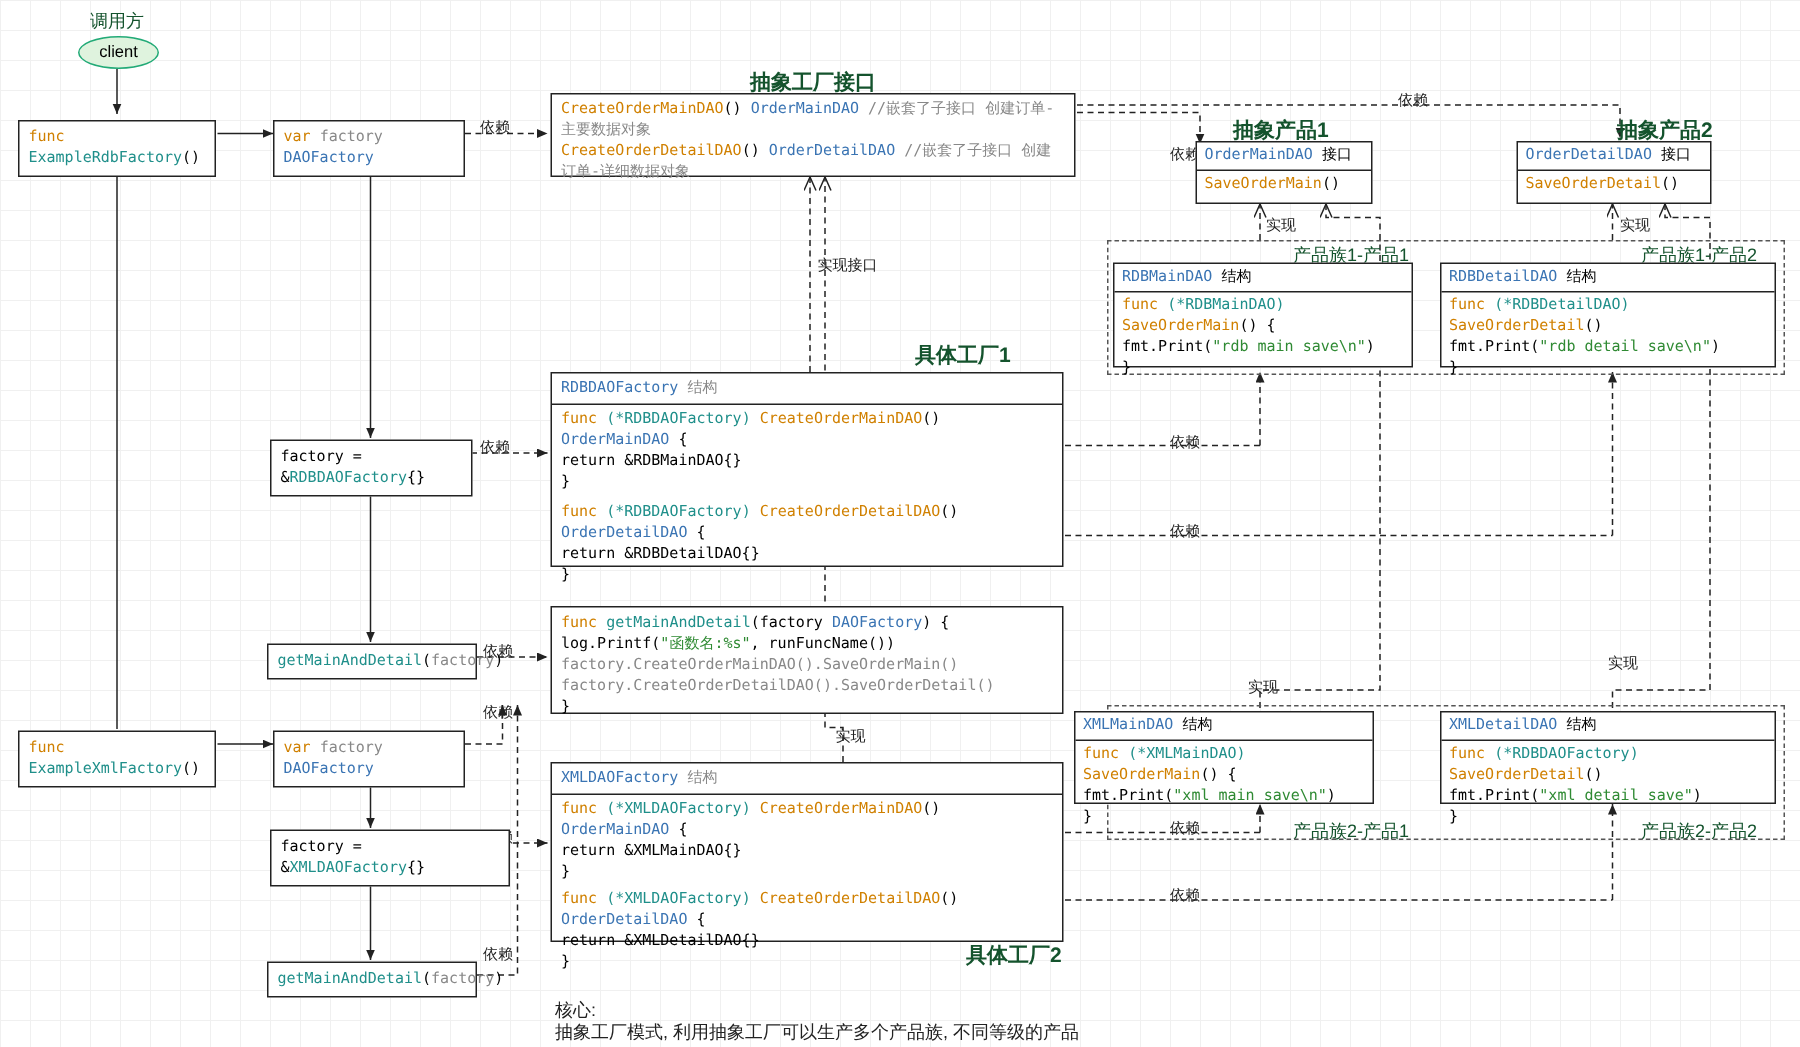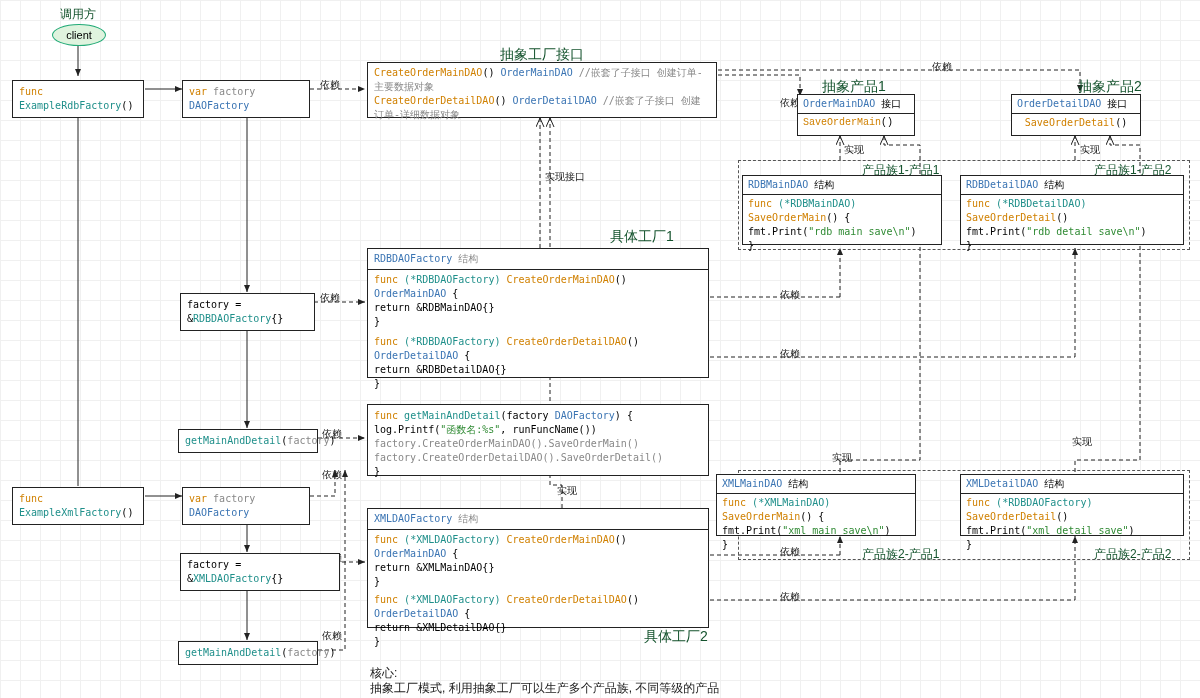--- a/index.html
+++ b/index.html
@@ -32,21 +32,21 @@
   }
   .label {
     position: absolute;
     font-size: 12px;
     color: #14532d;
     background: transparent;
     white-space: nowrap;
   }
   .label-big {
     font-size: 14px;
-    font-weight: 400;
+    font-weight: 700;
   }
   .small-label {
     position: absolute;
     font-size: 10px;
     color: #222;
     white-space: nowrap;
   }
   .ellipse {
     position: absolute;
     border: 1px solid #2a7;
@@ -209,26 +209,26 @@
 
 <div class="node" style="left:367px;top:62px;width:350px;height:56px;padding:0;">
   <div style="padding:3px 6px;">
     <div><span class="kw-orange">CreateOrderMainDAO</span><span>() </span><span class="kw-blue">OrderMainDAO</span><span class="kw-gray">  //嵌套了子接口  创建订单-主要数据对象</span></div>
     <div><span class="kw-orange">CreateOrderDetailDAO</span><span>() </span><span class="kw-blue">OrderDetailDAO</span><span class="kw-gray"> //嵌套了子接口  创建订单-详细数据对象</span></div>
   </div>
 </div>
 
 <div class="node" style="left:797px;top:94px;width:118px;height:42px;padding:0;">
   <div style="border-bottom:1px solid #222;padding:2px 5px;"><span class="kw-blue">OrderMainDAO</span> <span>接口</span></div>
-  <div style="padding:2px 5px;font-family:Liberation Mono, monospace;"><span class="kw-orange">SaveOrderMain</span><span>()</span></div>
+  <div style="padding:2px 5px;"><span class="kw-orange">SaveOrderMain</span><span>()</span></div>
 </div>
 
 <div class="node" style="left:1011px;top:94px;width:130px;height:42px;padding:0;">
   <div style="border-bottom:1px solid #222;padding:2px 5px;"><span class="kw-blue">OrderDetailDAO</span> <span>接口</span></div>
-  <div style="padding:2px 5px;text-align:center;"><span class="kw-orange">SaveOrderDetail</span><span>()</span></div>
+  <div style="padding:2px 5px;"><span class="kw-orange">SaveOrderDetail</span><span>()</span></div>
 </div>
 
 <div class="group" style="left:738px;top:160px;width:452px;height:90px;"></div>
 
 <div class="node" style="left:742px;top:175px;width:200px;height:70px;padding:0;">
   <div style="border-bottom:1px solid #222;padding:2px 5px;"><span class="kw-blue">RDBMainDAO</span> <span>结构</span></div>
   <div style="padding:2px 5px;">
     <div><span class="kw-orange">func </span><span class="kw-teal">(*RDBMainDAO) </span><span class="kw-orange">SaveOrderMain</span><span>() {</span></div>
     <div><span>  fmt.Print(</span><span class="kw-green">"rdb main save\n"</span><span>)</span></div>
     <div>}</div>

